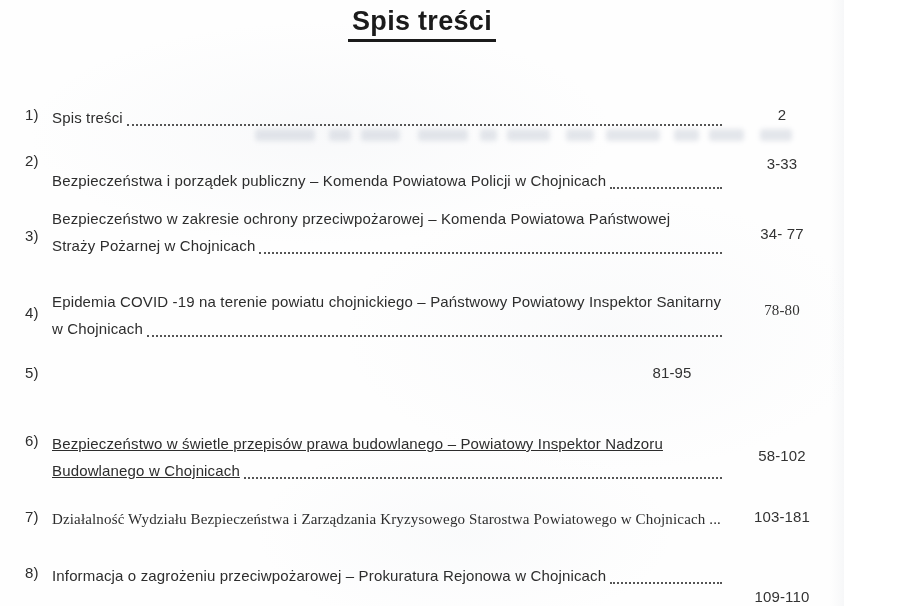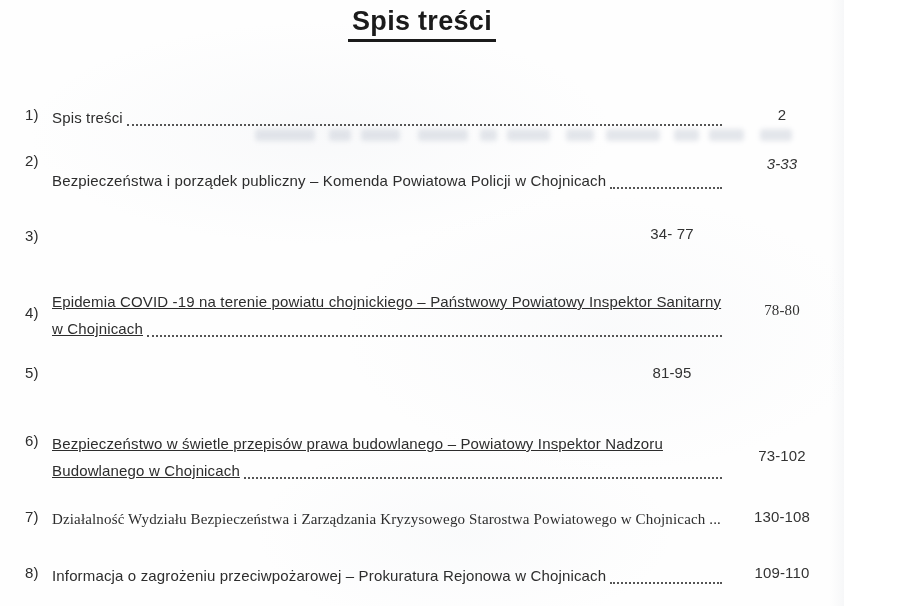--- a/index.html
+++ b/index.html
@@ -116,29 +116,36 @@
         <div class="pages" style="padding-top: 2px;">2</div>
       </div>
       <div class="toc-row" style="top: 150px;">
         <div class="num" style="padding-top: 2px;">2)</div>
         <div class="content" style="padding-top: 17px;">
           <div class="line flexline">
             <span class="t">Bezpieczeństwa i porządek publiczny – Komenda Powiatowa Policji w Chojnicach</span>
             <span class="leader"></span>
           </div>
         </div>
-        <div class="pages" style="padding-top: 5px; font-style: italic;">3-33</div>
+        <div class="pages" style="padding-top: 5px;">3-33</div>
       </div>
       <div class="toc-row" style="top: 205px;">
         <div class="num" style="padding-top: 22px;">3)</div>
+        <div class="content" style="padding-top: 0px;">
+          <div class="line"><span class="t">Bezpieczeństwo w zakresie ochrony przeciwpożarowej – Komenda Powiatowa Państwowej</span></div>
+          <div class="line flexline">
+            <span class="t">Straży Pożarnej w Chojnicach</span>
+            <span class="leader"></span>
+          </div>
+        </div>
         <div class="pages" style="padding-top: 20px;">34- 77</div>
       </div>
       <div class="toc-row" style="top: 288px;">
         <div class="num" style="padding-top: 16px;">4)</div>
-        <div class="content" style="padding-top: 0px; text-decoration: underline;">
+        <div class="content" style="padding-top: 0px;">
           <div class="line"><span class="t">Epidemia COVID -19  na terenie powiatu chojnickiego – Państwowy Powiatowy Inspektor Sanitarny</span></div>
           <div class="line flexline">
             <span class="t">w Chojnicach</span>
             <span class="leader"></span>
           </div>
         </div>
         <div class="pages" style="padding-top: 13px; font-family: Liberation Serif, serif;">78-80</div>
       </div>
       <div class="toc-row" style="top: 362px;">
         <div class="num" style="padding-top: 2px;">5)</div>
@@ -146,34 +153,34 @@
       </div>
       <div class="toc-row" style="top: 430px;">
         <div class="num" style="padding-top: 2px;">6)</div>
         <div class="content" style="padding-top: 0px; text-decoration: underline;">
           <div class="line"><span class="t">Bezpieczeństwo w świetle przepisów prawa budowlanego – Powiatowy Inspektor Nadzoru</span></div>
           <div class="line flexline">
             <span class="t">Budowlanego w Chojnicach</span>
             <span class="leader"></span>
           </div>
         </div>
-        <div class="pages" style="padding-top: 17px;">73-102</div>
+        <div class="pages" style="padding-top: 17px;">58-102</div>
       </div>
       <div class="toc-row" style="top: 506px;">
         <div class="num" style="padding-top: 2px;">7)</div>
         <div class="content" style="padding-top: 0px; font-family: Liberation Serif, serif;">
           <div class="line"><span class="t">Działalność Wydziału Bezpieczeństwa i Zarządzania Kryzysowego Starostwa Powiatowego w Chojnicach ...</span></div>
         </div>
-        <div class="pages" style="padding-top: 2px;">130-108</div>
+        <div class="pages" style="padding-top: 2px;">103-181</div>
       </div>
       <div class="toc-row" style="top: 562px;">
         <div class="num" style="padding-top: 2px;">8)</div>
         <div class="content" style="padding-top: 0px;">
           <div class="line flexline">
             <span class="t">Informacja o zagrożeniu przeciwpożarowej – Prokuratura Rejonowa w Chojnicach</span>
             <span class="leader"></span>
           </div>
         </div>
-        <div class="pages" style="padding-top: 2px;">109-110</div>
+        <div class="pages" style="padding-top: 2px; margin-top: 24px;">109-110</div>
       </div>
     </div>
 
 </div>
 
 </body></html>

